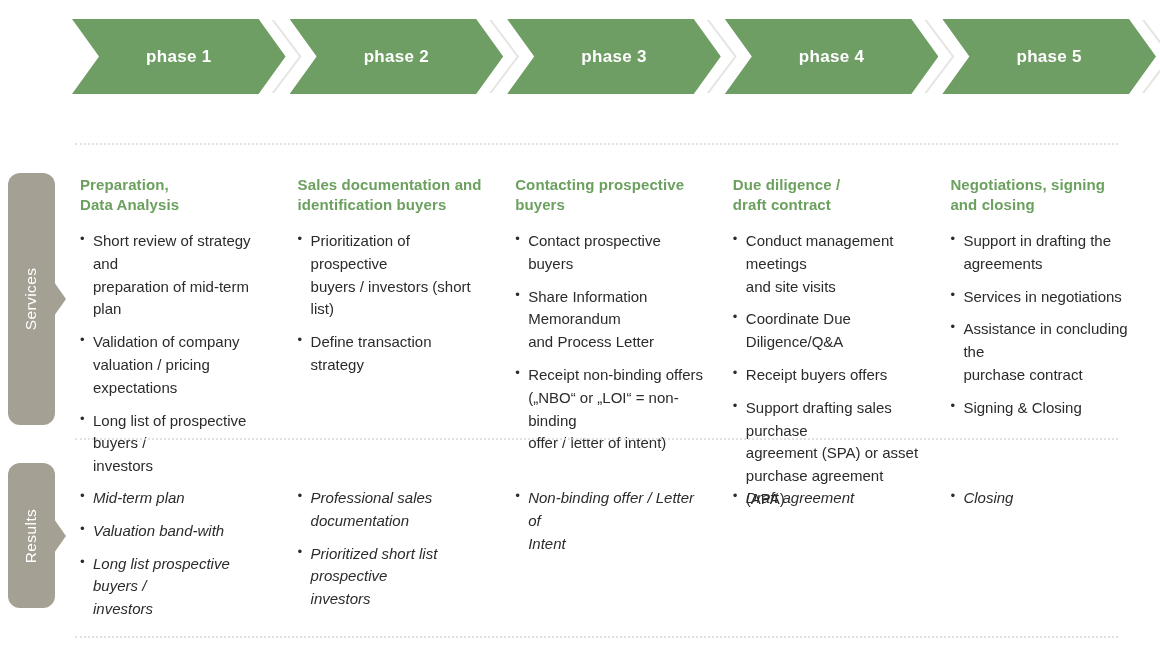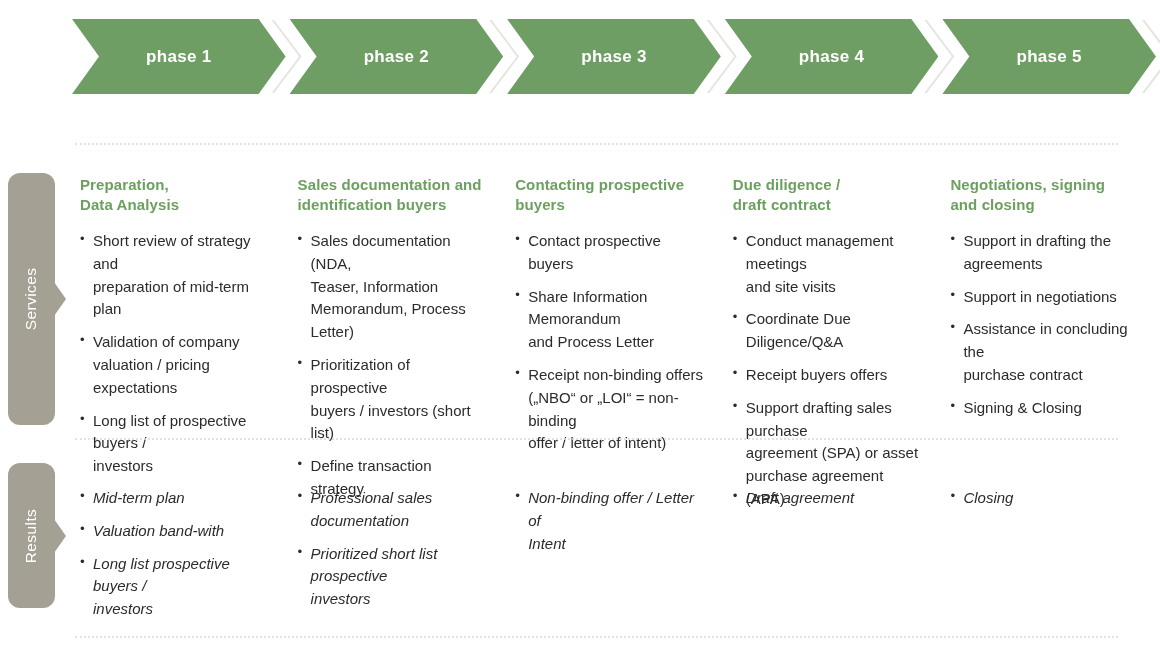--- a/index.html
+++ b/index.html
@@ -129,23 +129,20 @@
           <li>Validation of company
 valuation / pricing expectations</li>
           <li>Long list of prospective buyers /
 investors</li>
         </ul>
       </div>
       <div class="col">
         <div class="col-heading">Sales documentation and
 identification buyers</div>
         <ul class="bullets">
-          <li>Sales documentation (NDA,
-Teaser, Information
-Memorandum, Process Letter)</li>
           <li>Prioritization of prospective
 buyers / investors (short list)</li>
           <li>Define transaction strategy</li>
         </ul>
       </div>
       <div class="col">
         <div class="col-heading">Contacting prospective
 buyers</div>
         <ul class="bullets">
           <li>Contact prospective buyers</li>
@@ -168,21 +165,21 @@
 agreement (SPA) or asset
 purchase agreement (APA)</li>
         </ul>
       </div>
       <div class="col">
         <div class="col-heading">Negotiations, signing
 and closing</div>
         <ul class="bullets">
           <li>Support in drafting the
 agreements</li>
-          <li>Support in negotiations</li>
+          <li>Services in negotiations</li>
           <li>Assistance in concluding the
 purchase contract</li>
           <li>Signing &amp; Closing</li>
         </ul>
       </div>
     </div>
 
   <div class="divider d2"></div>
 
   <div class="tab results">

